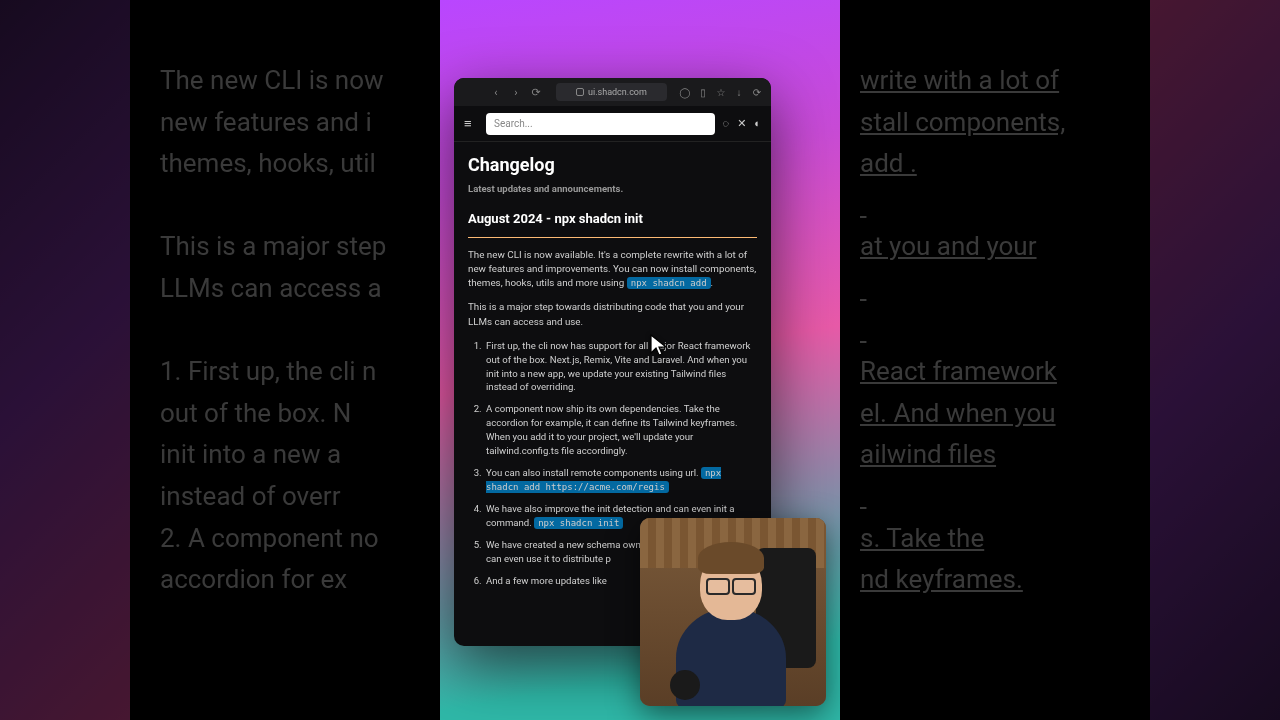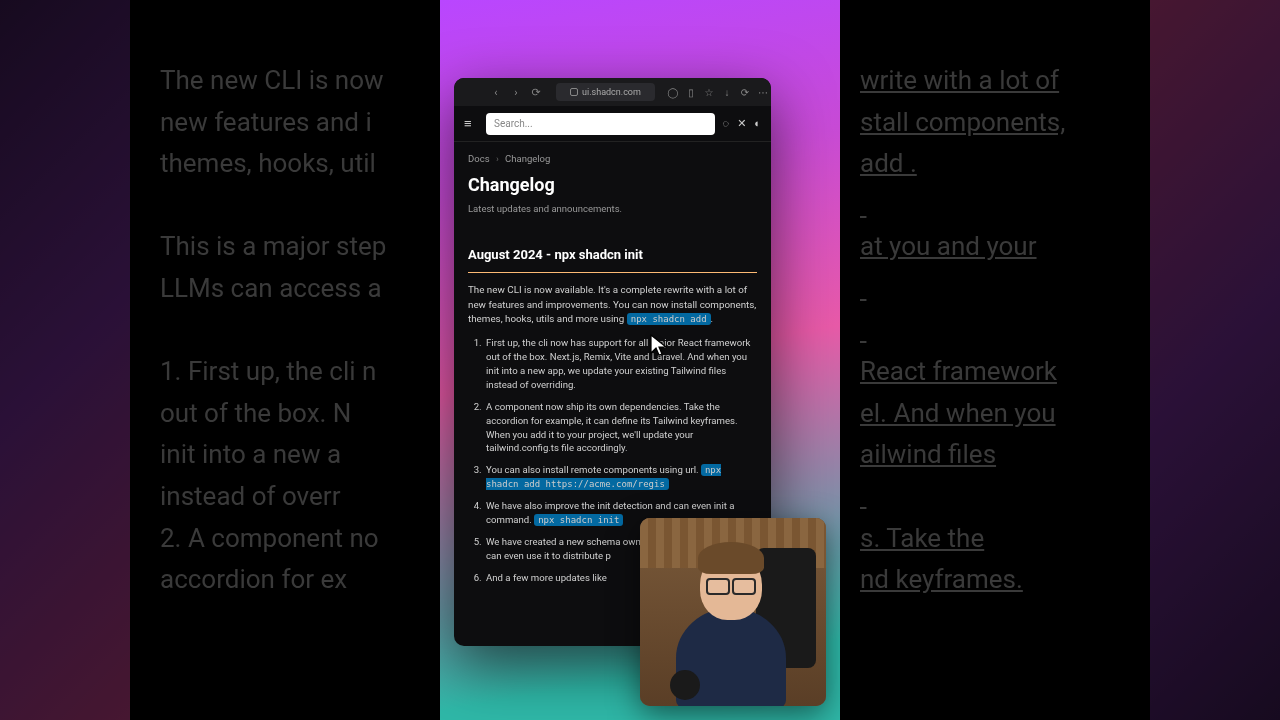--- a/index.html
+++ b/index.html
@@ -23,38 +23,38 @@
 
 
 .win { position:absolute; left:14px; top:78px; width:317px; height:568px; background:#0d0d0f; border-radius:10px; box-shadow:0 20px 60px rgba(0,0,0,.6); overflow:hidden; }
 
 
 .tbar { height:28px; display:flex; align-items:center; padding:0 10px; gap:6px; background:#1a1a1c; }
 .tlight { width:10px; height:10px; border-radius:50%; }
 .tl-r { background:#ff5f57; } .tl-y { background:#febc2e; } .tl-g { background:#28c840; }
 .tbar .nav { display:flex; gap:4px; margin-left:6px; }
 .nav-btn { width:16px; height:16px; display:flex; align-items:center; justify-content:center; color:#888; font-size:11px; }
-.addr { flex:1; margin:0 6px; height:18px; background:#2a2a2e; border-radius:4px; display:flex; align-items:center; padding:0 14px; font-size:9px; color:#aaa; gap:4px; }
+.addr { flex:1; margin:0 6px; height:18px; background:#2a2a2e; border-radius:4px; display:flex; align-items:center; padding:0 20px; font-size:9px; color:#aaa; gap:4px; }
 .addr .lock { width:8px; height:8px; border:1px solid #888; border-radius:2px; }
 .tbar .tools { display:flex; gap:6px; }
 .tool { width:12px; height:12px; color:#888; font-size:10px; display:flex; align-items:center; justify-content:center; }
 
 
 .site-head { height:36px; display:flex; align-items:center; padding:0 10px; gap:8px; border-bottom:1px solid #222; }
 .burger { width:14px; color:#ccc; font-size:13px; }
 .search { flex:1; height:22px; background:#ffffff; border-radius:4px; padding:0 8px; font-size:10px; color:#888; display:flex; align-items:center; }
 .head-icons { display:flex; gap:8px; font-size:11px; color:#ccc; }
 
 
 .content { padding:10px 14px; font-size:10.5px; color:#d0d0d0; line-height:1.45; height:504px; overflow:hidden; }
 .crumb { font-size:9.5px; color:#999; margin-bottom:6px; }
 .crumb a { color:#999; text-decoration:none; }
 .crumb .sep { margin:0 4px; color:#666; }
 h1 { font-size:18px; font-weight:700; color:#fff; margin-bottom:4px; }
-.sub { font-size:9.5px; color:#999; margin-bottom:30px; }
+.sub { font-size:9.5px; color:#999; margin-bottom:14px;font-weight:bold; }
 h2 { font-size:13px; font-weight:700; color:#fff; margin-bottom:10px; padding-bottom:8px; border-bottom:1px solid #fdba74; }
 .p { margin-bottom:10px; font-size:9.8px; }
 code { font-family:ui-monospace,Menlo,monospace; font-size:9px; background:#0369a1; padding:1px 4px; border-radius:3px; color:#ccc; }
 ol { margin-left:16px; font-size:9.6px; }
 ol li { margin-bottom:8px; padding-left:2px; }
 
 
 .cursor { position:absolute; top:255px; left:195px; pointer-events:none; }
 .cursor svg { filter:drop-shadow(0 1px 2px rgba(0,0,0,.6)); }
 
@@ -115,32 +115,28 @@
           <span>Search...</span>
         </div>
         <div class="head-icons">
           <span>◌</span>
           <span>✕</span>
           <span>◐</span>
         </div>
       </div>
 
       <div class="content">
-        <div class="crumb">
-          <a>Docs</a>
-          <span class="sep">›</span>
-          <span>Changelog</span>
-        </div>
         <h1>Changelog</h1>
         <div class="sub">Latest updates and announcements.</div>
         <h2>August 2024 - npx shadcn init</h2>
 
         <div class="p">
           <span>The new CLI is now available. It's a complete rewrite with a lot of new features and improvements. You can now install components, themes, hooks, utils and more using </span><code>npx shadcn add</code><span>.</span>
         </div>
+        <div class="p">This is a major step towards distributing code that you and your LLMs can access and use.</div>
 
         <ol>
           <li>First up, the cli now has support for all major React framework out of the box. Next.js, Remix, Vite and Laravel. And when you init into a new app, we update your existing Tailwind files instead of overriding.</li>
           <li>A component now ship its own dependencies. Take the accordion for example, it can define its Tailwind keyframes. When you add it to your project, we'll update your tailwind.config.ts file accordingly.</li>
           <li>
             <span>You can also install remote components using url.</span>
             <code>npx shadcn add https://acme.com/regis</code>
           </li>
           <li>
             <span>We have also improve the init detection and can even init a command.</span>

